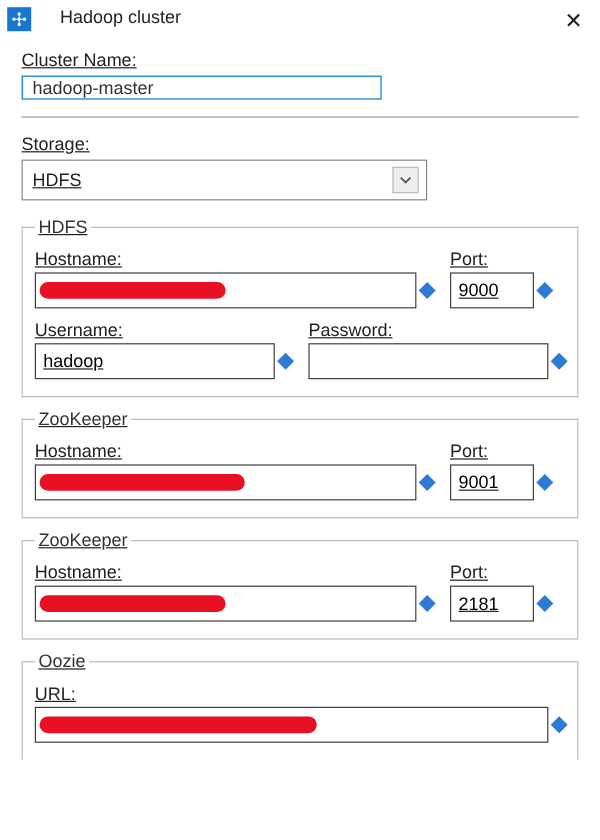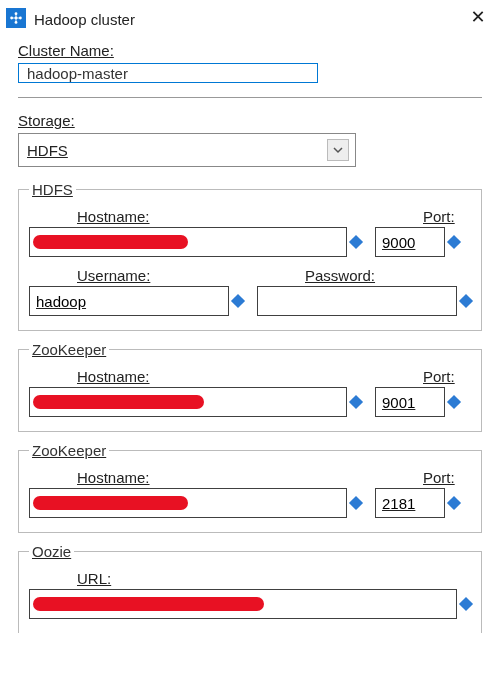--- a/index.html
+++ b/index.html
@@ -12,23 +12,23 @@
       font-size: 14px;
       color: #222;
       background: #fff;
       width: 500px;
       height: 700px;
       overflow: hidden;
       position: relative;
     }
     .titlebar {
       display: flex;
-      align-items: flex-end;
+      align-items: flex-start;
       padding: 6px 10px 6px 6px;
-      gap: 8px;
+      gap: 24px;
     }
     .title-icon {
       width: 20px;
       height: 20px;
       background: #1976d2;
       display: flex;
       align-items: center;
       justify-content: center;
       flex-shrink: 0;
     }
@@ -114,21 +114,20 @@
     .col {
       display: flex;
       flex-direction: column;
     }
     .col.host { flex: 1; }
     .col.port { width: 96px; }
     .col.half { flex: 1; }
     .sub-label {
       font-size: 15px;
       margin-bottom: 2px;
-      margin-left: 48px;
     }
     .input-wrap {
       display: flex;
       align-items: center;
       gap: 4px;
     }
     .txt {
       height: 30px;
       border: 1px solid #404040;
       padding: 0 6px;

